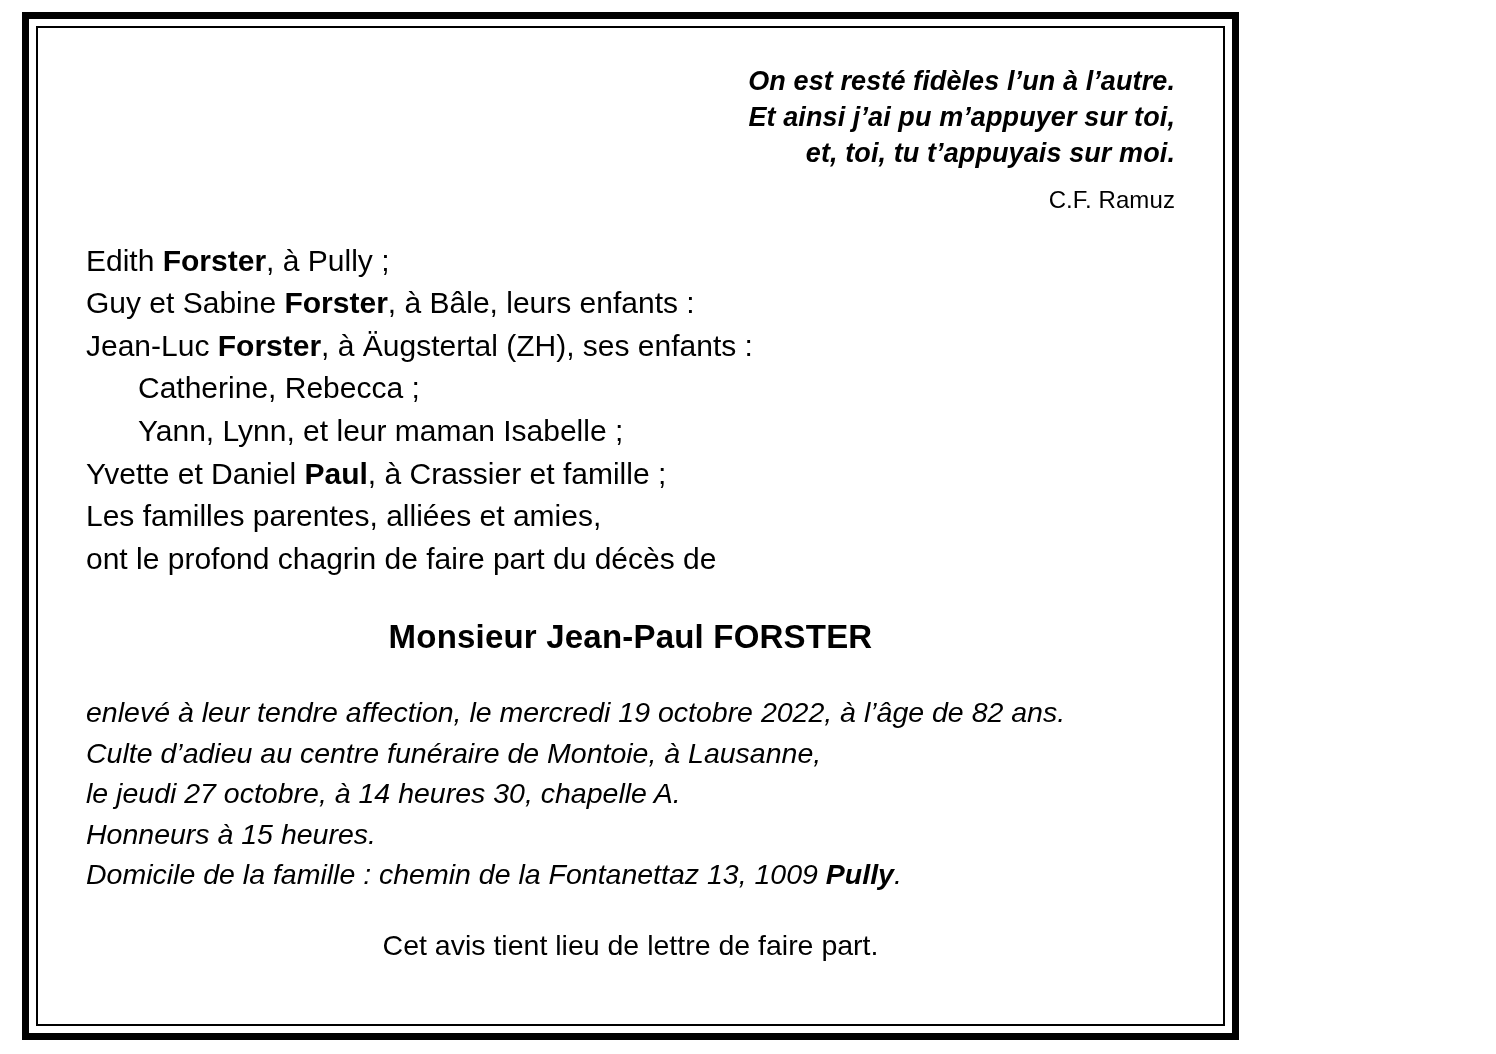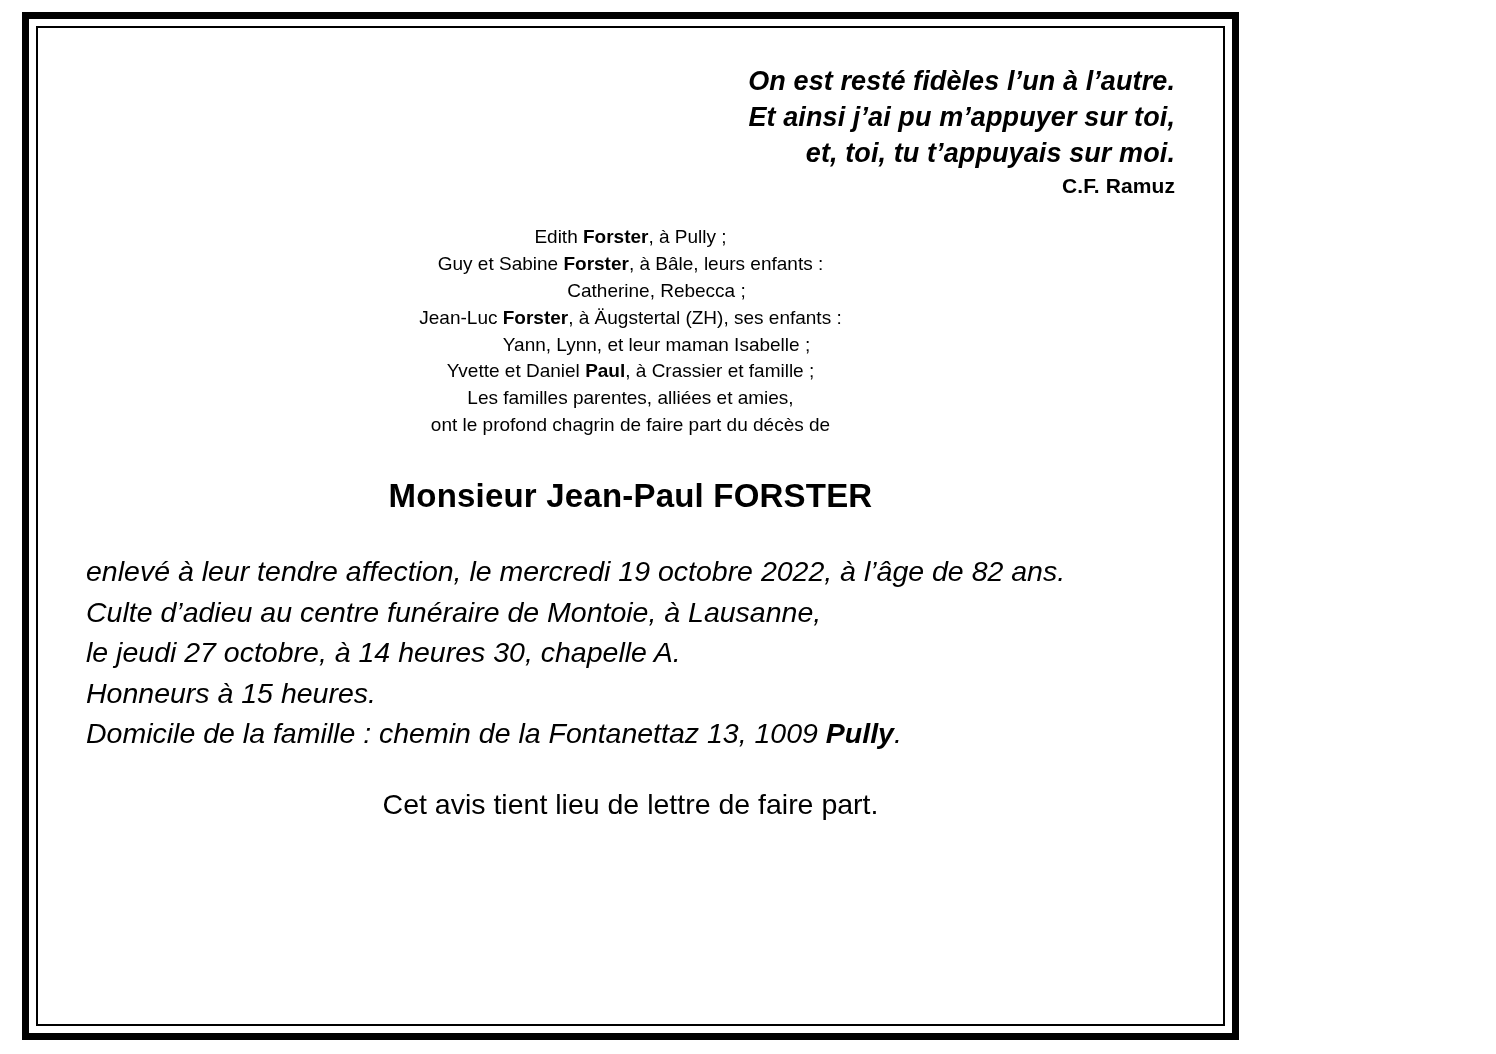--- a/index.html
+++ b/index.html
@@ -53,32 +53,31 @@
     text-align: right;
     font-style: italic;
     font-size: 27px;
     line-height: 1.33;
     font-weight: 600;
     letter-spacing: 0.1px;
     margin-top: 4px;
   }
   .epigraph .author {
     font-style: normal;
-    font-weight: 700;
-    font-size: 21px;
+    font-weight: 400;
+    font-size: 24px;
     display: block;
-    margin-top: 0;
+    margin-top: 12px;
   }
 
   
   .family {
     margin-top: 24px;
-    font-size: 19px;
+    font-size: 30px;
     line-height: 1.42;
-    text-align: center;
   }
   .family .line {
     white-space: pre-wrap;
   }
   .family .indent {
     padding-left: 52px;
   }
   .bold {
     font-weight: bold;
   }
@@ -119,22 +118,22 @@
     <div class="epigraph">
       <div>On est resté fidèles l’un à l’autre.</div>
       <div>Et ainsi j’ai pu m’appuyer sur toi,</div>
       <div>et, toi, tu t’appuyais sur moi.</div>
       <span class="author">C.F. Ramuz</span>
     </div>
 
     <div class="family" id="family-list">
         <div class="line"><span>Edith </span><span class="bold">Forster</span><span>, à Pully ;</span></div>
         <div class="line"><span>Guy et Sabine </span><span class="bold">Forster</span><span>, à Bâle, leurs enfants :</span></div>
+        <div class="line"><span>Jean-Luc </span><span class="bold">Forster</span><span>, à Äugstertal (ZH), ses enfants :</span></div>
         <div class="line indent"><span>Catherine, Rebecca ;</span></div>
-        <div class="line"><span>Jean-Luc </span><span class="bold">Forster</span><span>, à Äugstertal (ZH), ses enfants :</span></div>
         <div class="line indent"><span>Yann, Lynn, et leur maman Isabelle ;</span></div>
         <div class="line"><span>Yvette et Daniel </span><span class="bold">Paul</span><span>, à Crassier et famille ;</span></div>
         <div class="line"><span>Les familles parentes, alliées et amies,</span></div>
         <div class="line"><span>ont le profond chagrin de faire part du décès de</span></div>
       </div>
 
     <div class="deceased">Monsieur Jean-Paul FORSTER</div>
 
     <div class="details" id="details-list">
         <div class="line"><span>enlevé à leur tendre affection, le mercredi 19 octobre 2022, à l’âge de 82 ans.</span></div>

